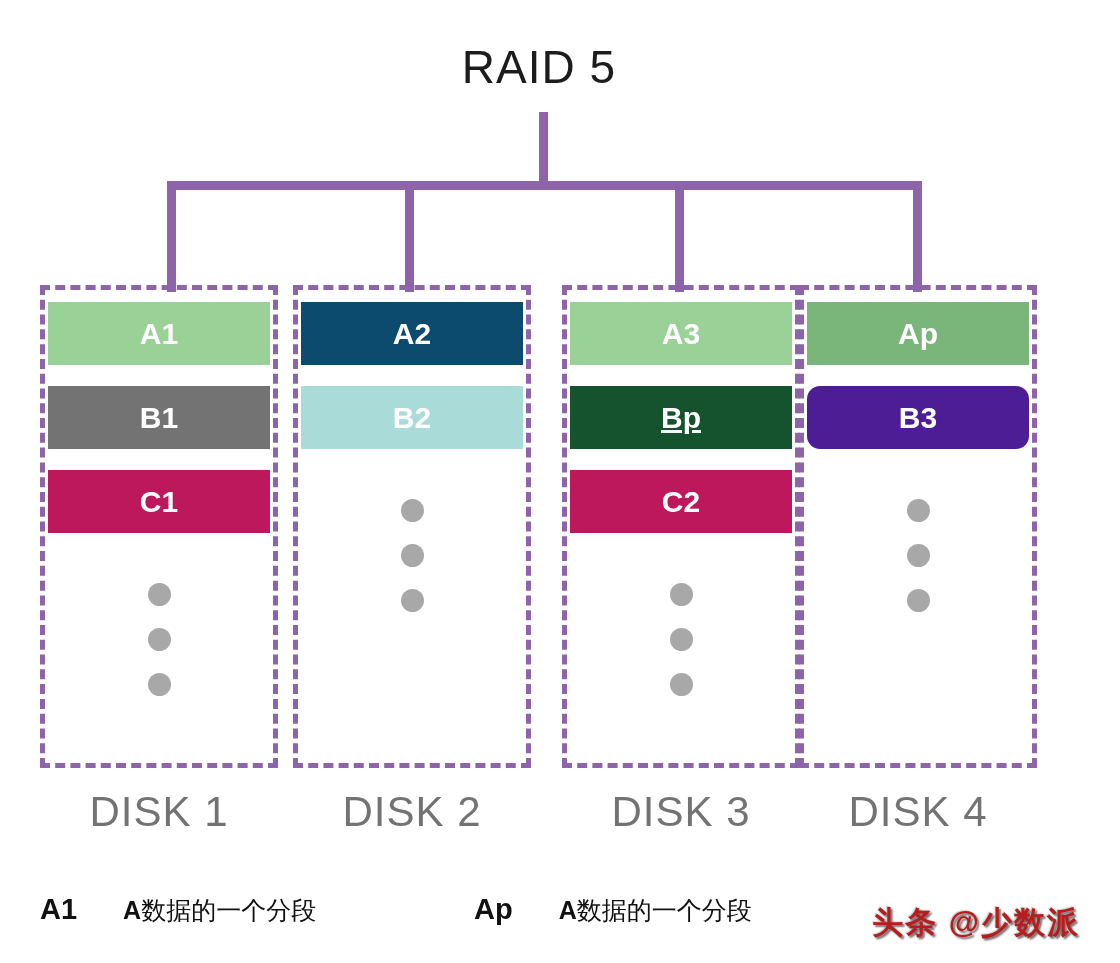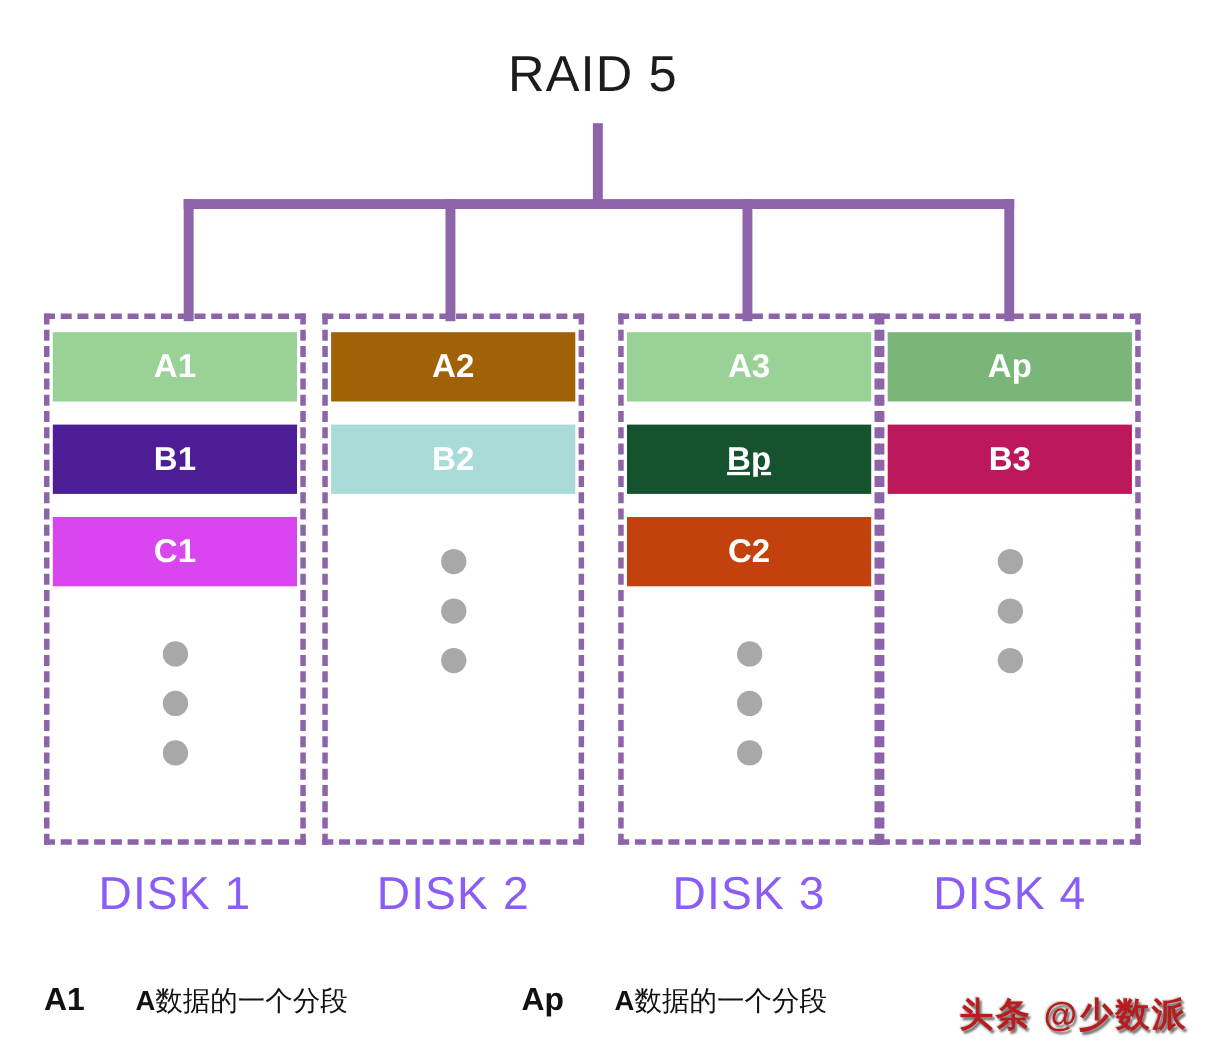--- a/index.html
+++ b/index.html
@@ -66,21 +66,21 @@
     margin: 0 auto 22px auto;
   }
 
   .disk-label {
     position: absolute;
     top: 788px;
     width: 238px;
     text-align: center;
     font-size: 42px;
     font-weight: 500;
-    color: #8b5cf6;
+    color: #737373;
     letter-spacing: 1px;
     white-space: nowrap;
   }
 
   
   .legend-item {
     position: absolute;
     top: 893px;
     display: inline-flex;
     align-items: baseline;
@@ -114,53 +114,53 @@
 
   <div class="tree-piece tree-stem" style="background-color: rgb(141, 100, 170);"></div>
   <div class="tree-piece tree-bar" style="background-color: rgb(141, 100, 170);"></div>
   <div class="tree-piece tree-drop drop-1" style="background-color: rgb(141, 100, 170);"></div>
   <div class="tree-piece tree-drop drop-2" style="background-color: rgb(141, 100, 170);"></div>
   <div class="tree-piece tree-drop drop-3" style="background-color: rgb(141, 100, 170);"></div>
   <div class="tree-piece tree-drop drop-4" style="background-color: rgb(141, 100, 170);"></div>
 
   <div class="disk-box disk-1" style="border-color: rgb(141, 100, 170);">
     <div class="stripe-block first" style="background-color: rgb(154, 209, 151);">A1</div>
-    <div class="stripe-block" style="background-color: #4c1d95;">B1</div>
-    <div class="stripe-block" style="background-color: #d946ef;">C1</div>
+    <div class="stripe-block" style="background-color: #737373;">B1</div>
+    <div class="stripe-block" style="background-color: #be185d;">C1</div>
     <div class="dots">
       <div class="dot" style="background-color: rgb(168, 168, 168);"></div>
       <div class="dot" style="background-color: rgb(168, 168, 168);"></div>
       <div class="dot" style="background-color: rgb(168, 168, 168);"></div>
     </div>
   </div>
 
   <div class="disk-box disk-2" style="border-color: rgb(141, 100, 170);">
-    <div class="stripe-block first" style="background-color: #a16207;">A2</div>
+    <div class="stripe-block first" style="background-color: #0c4a6e;">A2</div>
     <div class="stripe-block" style="background-color: rgb(169, 219, 216);">B2</div>
     <div class="dots">
       <div class="dot" style="background-color: rgb(168, 168, 168);"></div>
       <div class="dot" style="background-color: rgb(168, 168, 168);"></div>
       <div class="dot" style="background-color: rgb(168, 168, 168);"></div>
     </div>
   </div>
 
   <div class="disk-box disk-3" style="border-color: rgb(141, 100, 170);">
     <div class="stripe-block first" style="background-color: rgb(154, 209, 151);">A3</div>
     <div class="stripe-block" style="background-color: #14532d; text-decoration: underline;">Bp</div>
-    <div class="stripe-block" style="background-color: #c2410c;">C2</div>
+    <div class="stripe-block" style="background-color: #be185d;">C2</div>
     <div class="dots">
       <div class="dot" style="background-color: rgb(168, 168, 168);"></div>
       <div class="dot" style="background-color: rgb(168, 168, 168);"></div>
       <div class="dot" style="background-color: rgb(168, 168, 168);"></div>
     </div>
   </div>
 
   <div class="disk-box disk-4" style="border-color: rgb(141, 100, 170);">
     <div class="stripe-block first" style="background-color: rgb(122, 181, 121);">Ap</div>
-    <div class="stripe-block" style="background-color: #be185d;">B3</div>
+    <div class="stripe-block" style="background-color: #4c1d95; border-radius: 13px;">B3</div>
     <div class="dots">
       <div class="dot" style="background-color: rgb(168, 168, 168);"></div>
       <div class="dot" style="background-color: rgb(168, 168, 168);"></div>
       <div class="dot" style="background-color: rgb(168, 168, 168);"></div>
     </div>
   </div>
 
   <div class="disk-label disk-1">DISK 1</div>
   <div class="disk-label disk-2">DISK 2</div>
   <div class="disk-label disk-3">DISK 3</div>

